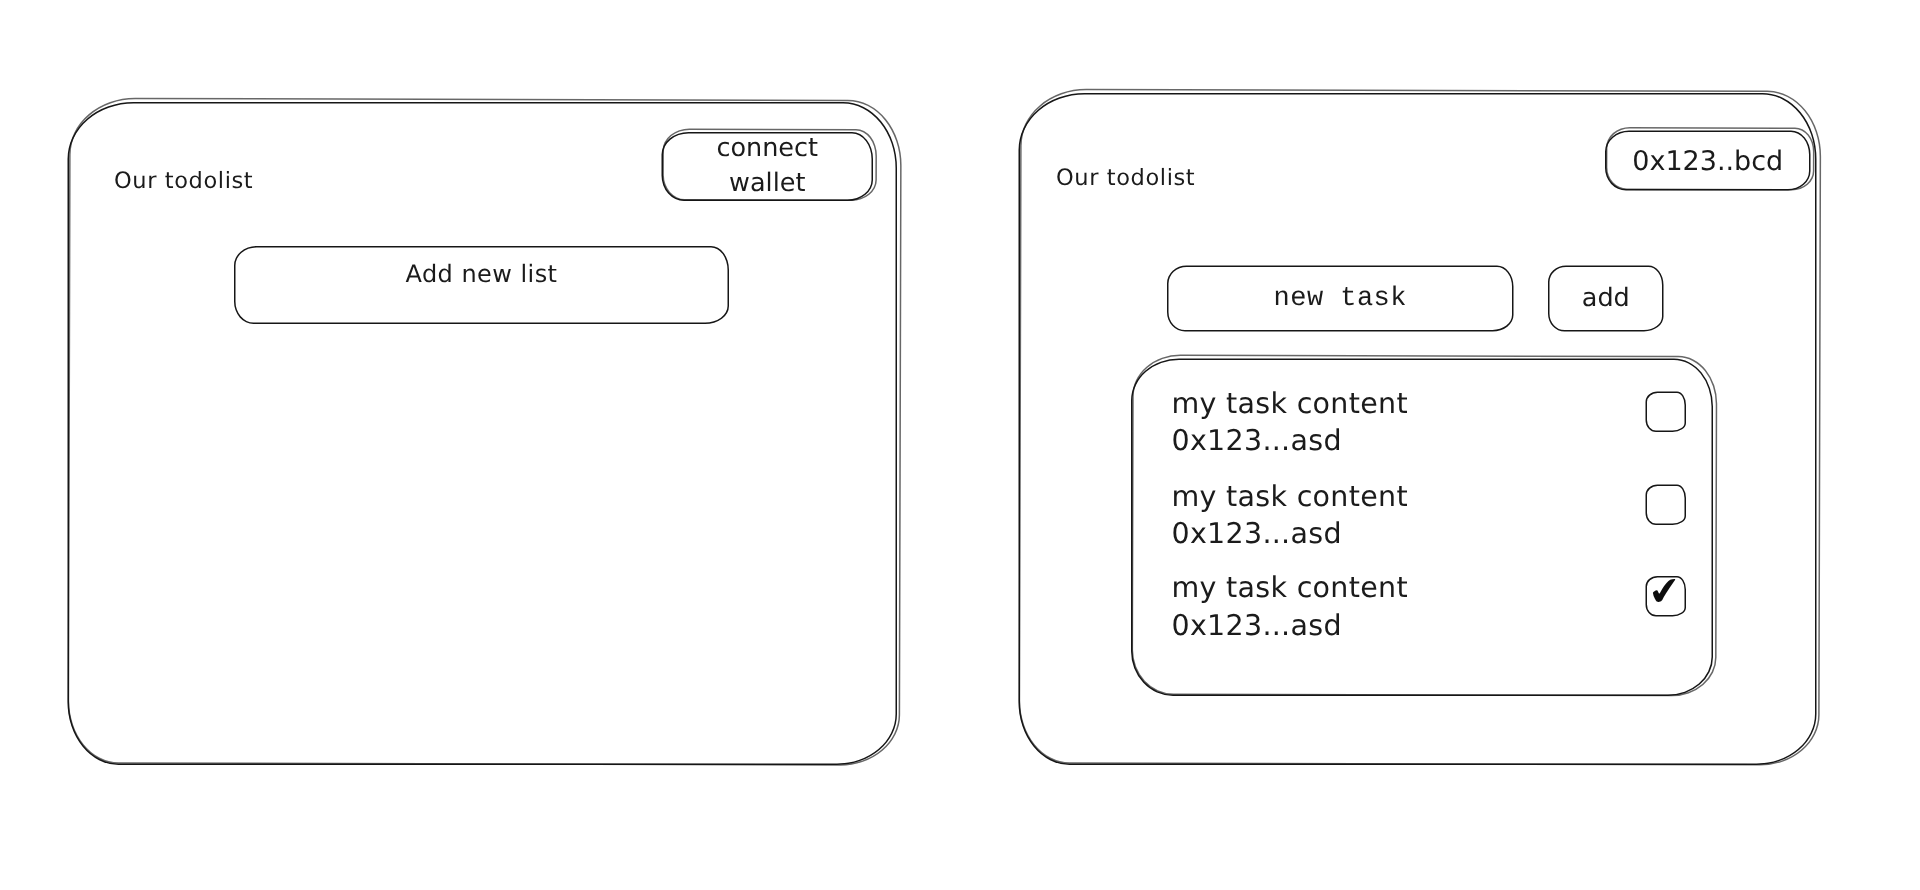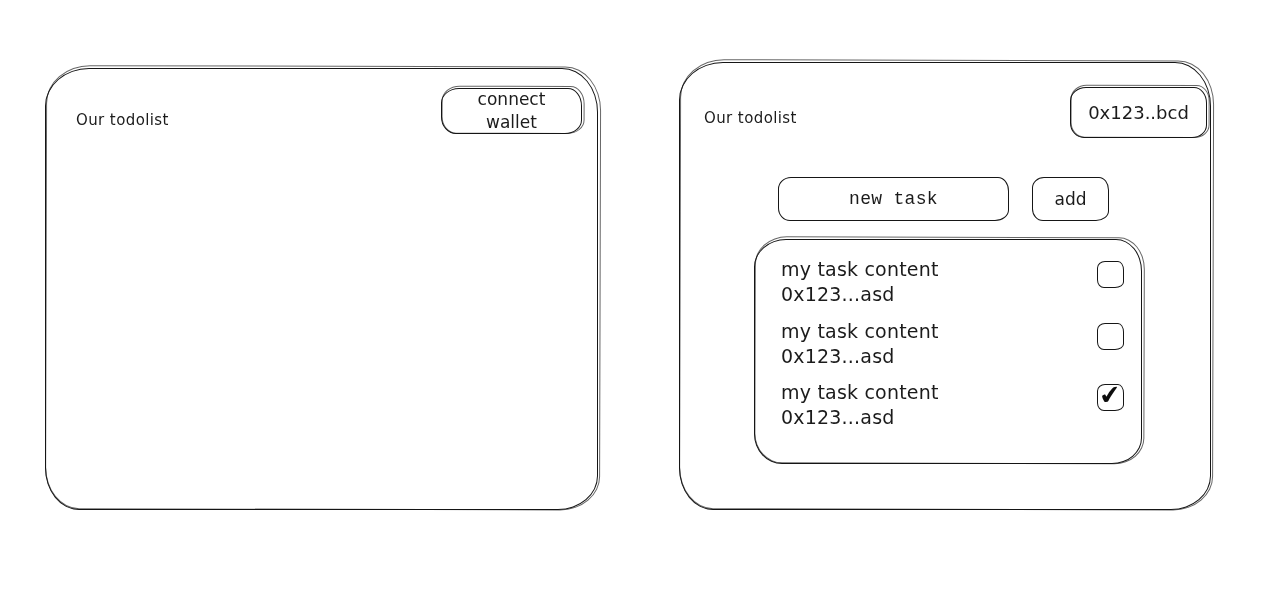--- a/index.html
+++ b/index.html
@@ -68,21 +68,21 @@
     align-items: flex-start;
     padding-top: 8px;
     font-size: 16px;
     letter-spacing: 0.3px;
     cursor: pointer;
   }
   .wallet-address {
     left: 390px;
     top: 24px;
     width: 137px;
-    height: 51px;
+    height: 40px;
     border-radius: 16px 13px 15px 14px / 14px 16px 13px 15px;
     font-size: 18px;
   }
   .new-task {
     left: 98px;
     top: 114px;
     width: 231px;
     height: 44px;
     border-radius: 13px 11px 14px 12px / 12px 14px 11px 13px;
     display: flex;
@@ -145,20 +145,23 @@
 </head>
 <body>
 
 <div class="sketch dbl panel" style="left:45px; top:68px; width:553px; height:442px;">
   <div class="panel-title" style="left:30px; top:102px; top:42px;">Our todolist</div>
 
   <div class="sketch dbl btn connect-wallet">
     <span class="btn-label">connect wallet</span>
   </div>
 
+  <div class="sketch add-new-list">
+    <span>Add new list</span>
+  </div>
 </div>
 
 <div class="sketch dbl panel" style="left:679px; top:62px; width:532px; height:448px;">
   <div class="panel-title" style="left:24px; top:46px;">Our todolist</div>
 
   <div class="sketch dbl btn wallet-address">
     <span>0x123..bcd</span>
   </div>
 
   <div class="sketch new-task">

